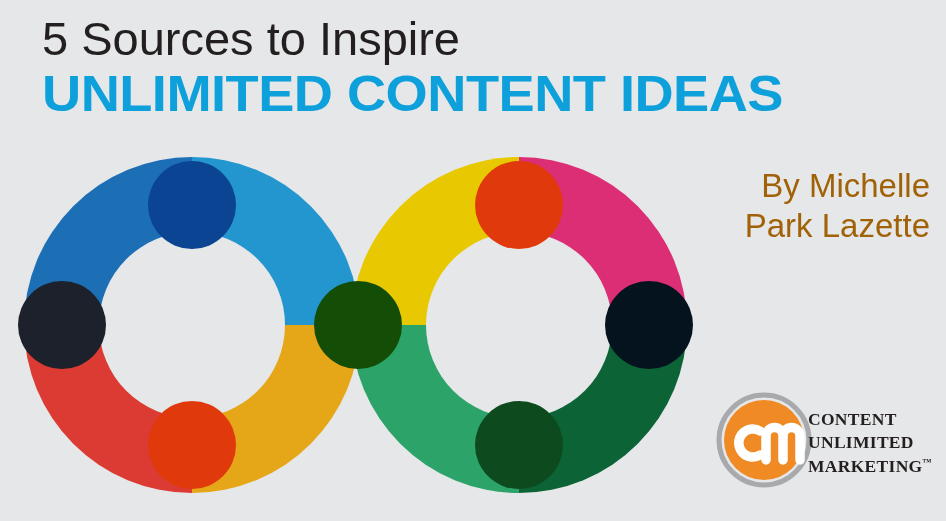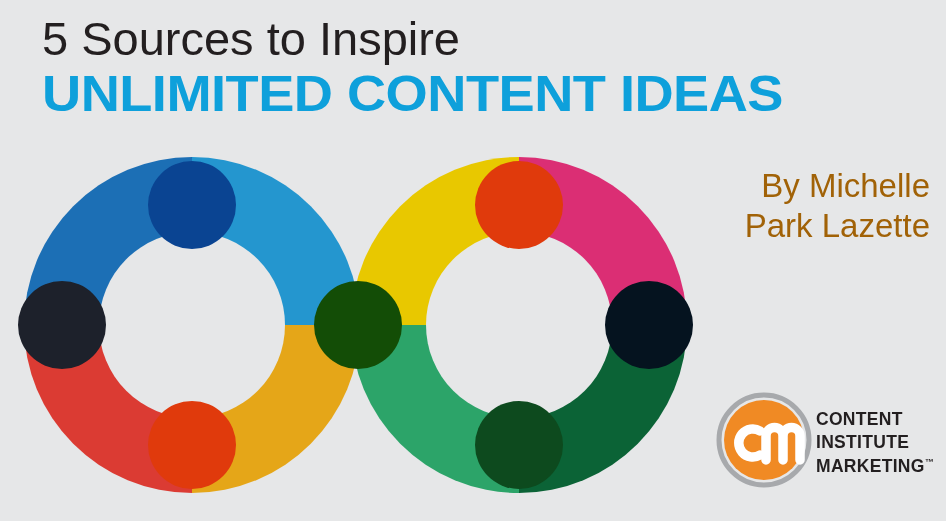--- a/index.html
+++ b/index.html
@@ -78,23 +78,23 @@
   }
   #cmi-mark {
     position: absolute;
     left: 0;
     top: 0;
     width: 96px;
     height: 96px;
   }
   #cmi-words {
     position: absolute;
-    left: 100px;
+    left: 92px;
     top: 16px;
-    font-family: Liberation Sans, sans-serif;
+    font-family: Liberation Serif, serif;
     font-size: 17.5px;
     font-weight: 700;
     color: #231F20;
     line-height: 1.33;
     letter-spacing: 0.3px;
   }
   #cmi-words .tm {
     font-size: 9px;
     vertical-align: super;
     font-weight: 700;
@@ -172,19 +172,19 @@
       <circle cx="48" cy="48" r="45" fill="none" stroke="#A7A9AC" stroke-width="5"></circle>
       <circle cx="48" cy="48" r="40" fill="#F08A24"></circle>
 
       <path fill="none" stroke="#FFFFFF" stroke-width="9.5" stroke-linecap="round" d="M 44 39 A 14 14 0 1 0 44 63"></path>
 
       <path fill="none" stroke="#FFFFFF" stroke-width="9.5" stroke-linecap="round" stroke-linejoin="round" d="M 50 68 L 50 44 A 8.5 8.5 0 0 1 67 44 L 67 68 M 67 44 A 8.5 8.5 0 0 1 84 44 L 84 68"></path>
     </svg>
 
     <div id="cmi-words">
       <div class="row">CONTENT</div>
-      <div class="row">INSTITUTE</div>
+      <div class="row">UNLIMITED</div>
       <div class="row"><span>MARKETING</span><span class="tm">™</span></div>
     </div>
 
   </div>
 
 </div>
 
 </body></html>

